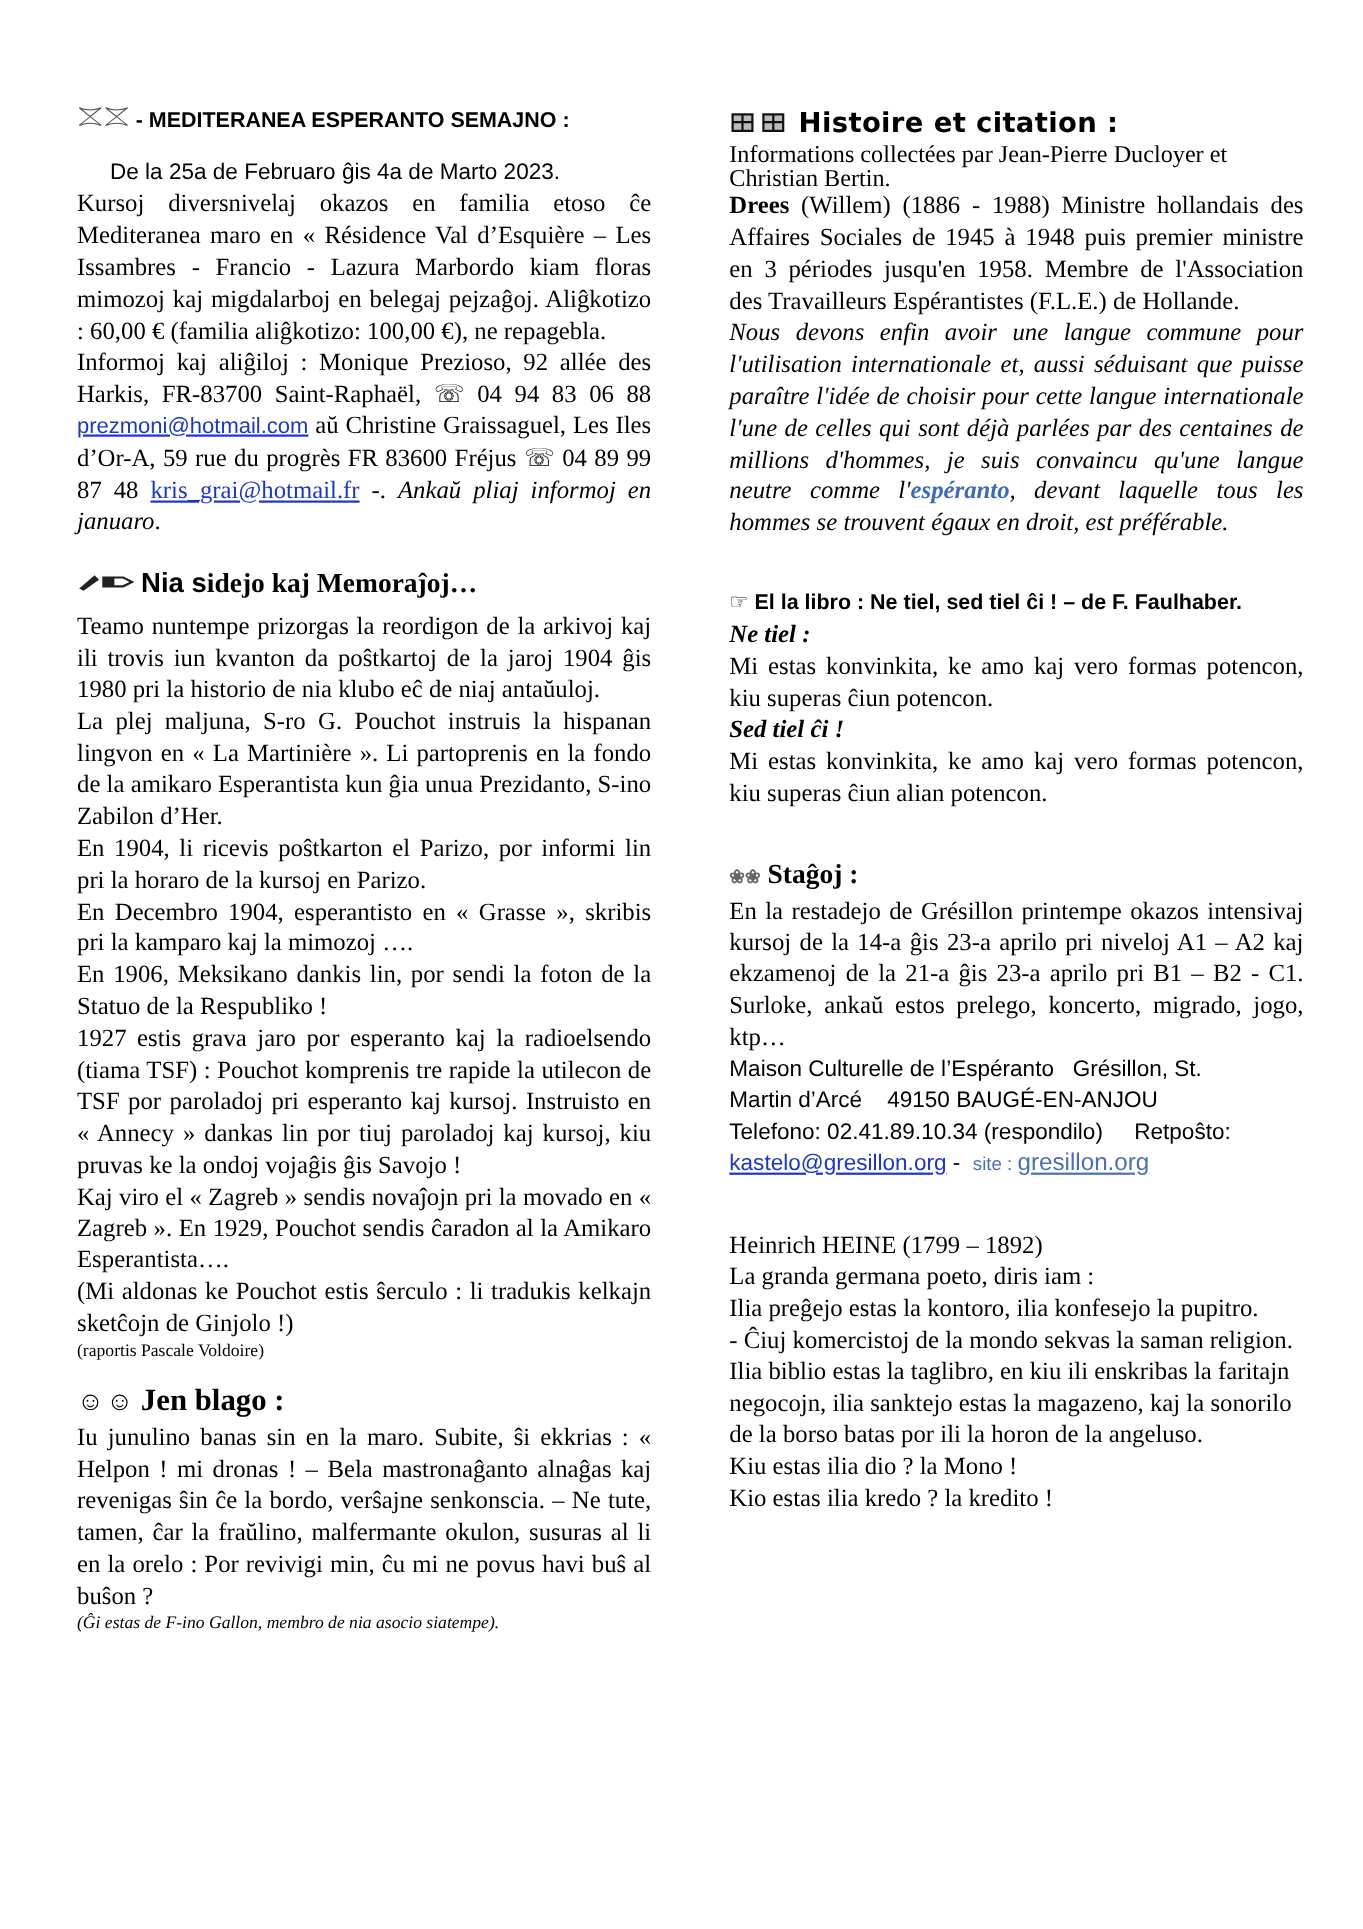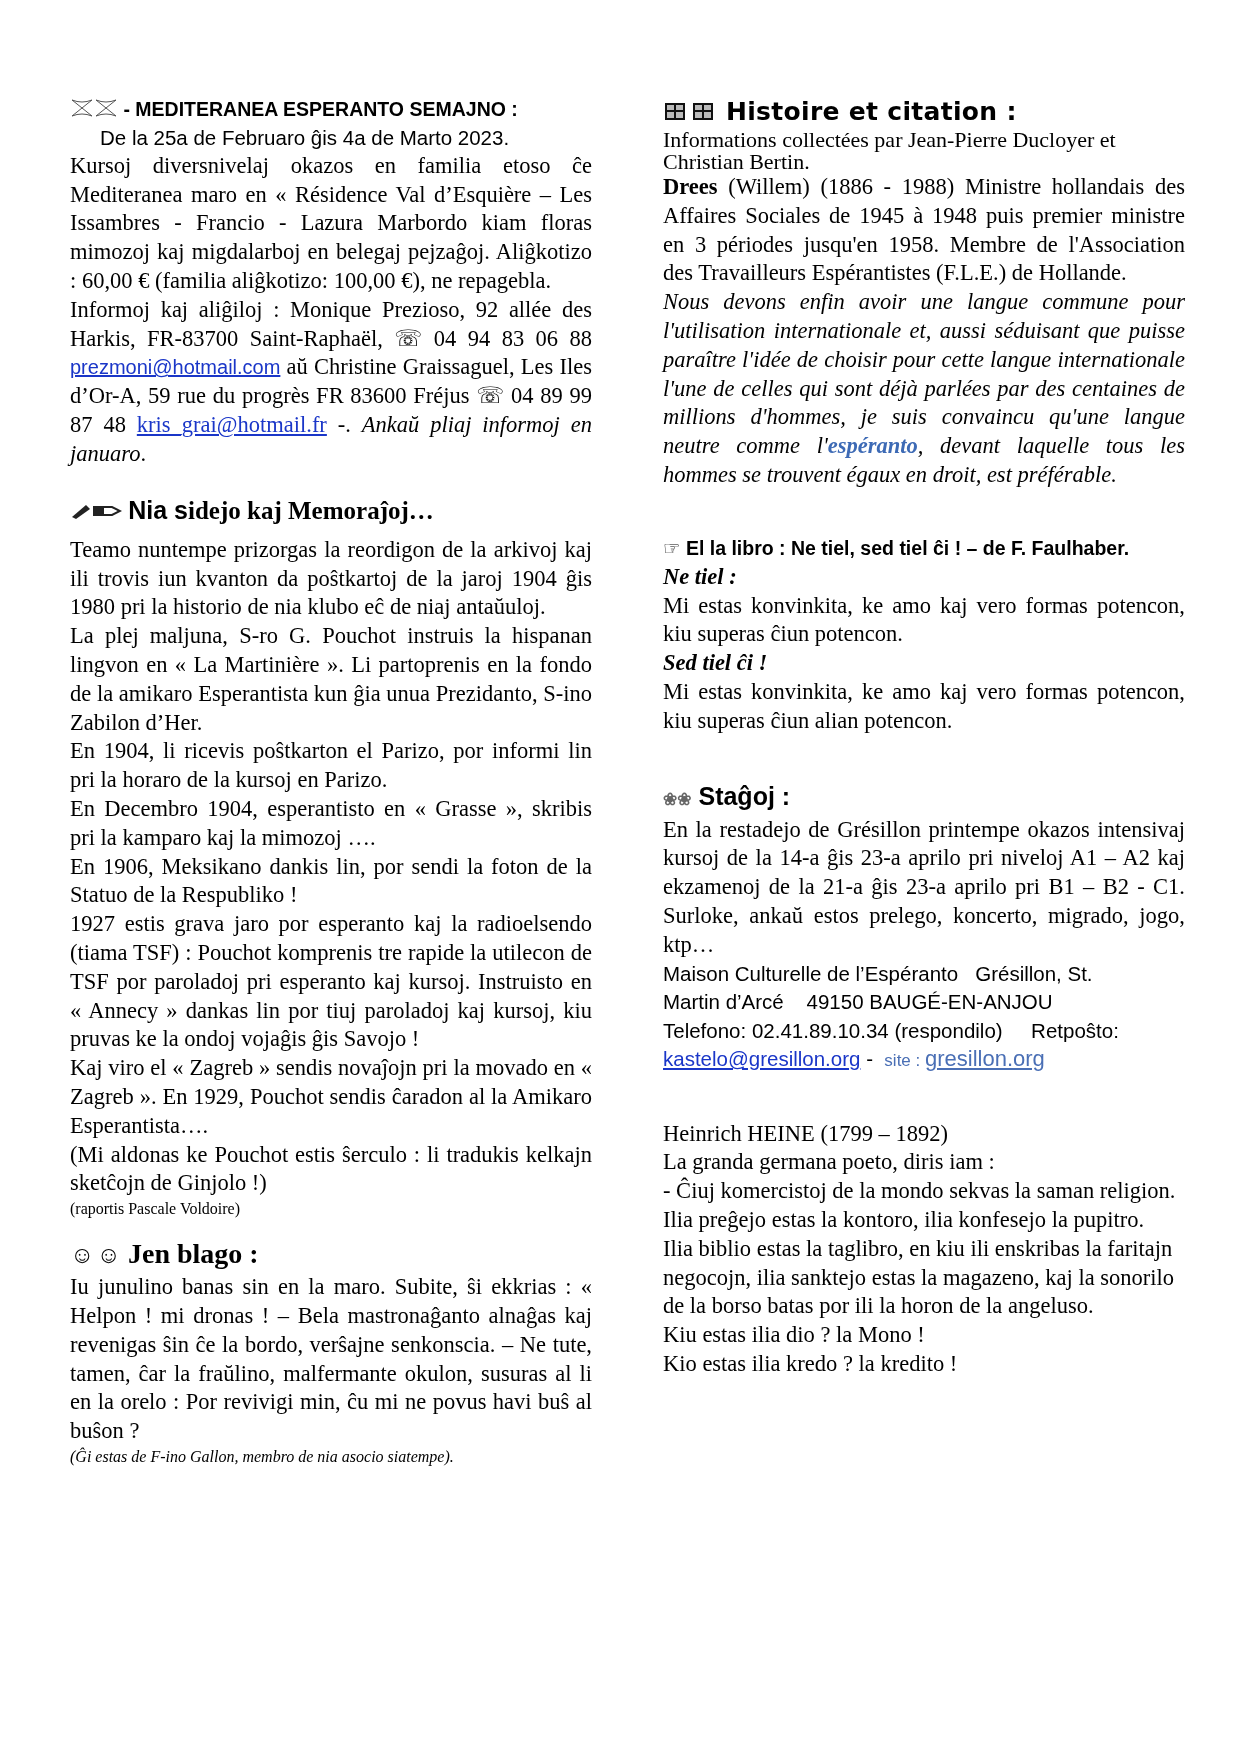--- a/index.html
+++ b/index.html
@@ -10,27 +10,27 @@
     .p { font-family: "Liberation Serif", serif; font-size: 22.5px; line-height: 28.8px; text-align: justify; margin: 0; }
     .p.last-left { text-align-last: left; }
     .small { font-size: 22px; line-height: 22px; }
     .tiny { font-family: "Liberation Serif", serif; font-size: 16px; line-height: 22px; margin: 0; }
     .it { font-style: italic; }
     .b { font-weight: bold; }
     .link { color: #1a36c8; text-decoration: underline; }
     .link-sans { font-family: "Liberation Sans", sans-serif; font-size: 20px; }
     .esp { color: #3d6ab5; font-weight: bold; font-style: italic; }
     .h-sans-bold { font-family: "Liberation Sans", sans-serif; font-weight: bold; font-size: 19.5px; line-height: 26px; }
-    .sub-sans { font-family: "Liberation Sans", sans-serif; font-size: 20.5px; line-height: 28px; padding-left: 30px; }
+    .sub-sans { font-family: "Liberation Sans", sans-serif; font-size: 20.5px; line-height: 28px; padding-left: 30px; margin-top: 20px; }
     .h-mixed { font-size: 25px; line-height: 34px; margin: 0; }
     .h-mixed .sans-part { font-family: "Liberation Sans", sans-serif; }
     .h-mixed .serif-part { font-family: "Liberation Serif", serif; }
     .h-comic { font-family: "DejaVu Sans", sans-serif; font-size: 25px; line-height: 32px; margin: 0; letter-spacing: 0.3px; }
     .h-serif-lg { font-family: "Liberation Serif", serif; font-size: 28px; line-height: 36px; margin: 0; }
-    .h-serif-md { font-family: Liberation Sans, sans-serif; font-size: 25px; line-height: 32px; margin: 0; }
+    .h-serif-md { font-family: Liberation Serif, serif; font-size: 25px; line-height: 32px; margin: 0; }
     .h-serif-sm { font-family: "Liberation Serif", serif; font-size: 22.5px; line-height: 28.8px; margin: 0; }
     .icon { display: inline-block; vertical-align: middle; }
     .contact { font-family: "Liberation Sans", sans-serif; font-size: 20.5px; line-height: 28.5px; margin: 0; }
     .site { color: #4a6fb5; font-size: 17px; }
     .site-link { color: #4a6fb5; text-decoration: underline; font-size: 22px; }
     .gap-lg { height: 24px; }
     .gap-md { height: 16px; }
     .gap-xl { height: 44px; }
   </style>
 </head>
@@ -154,19 +154,19 @@
       <a class="link">kastelo@gresillon.org</a><span style="white-space:pre"> - </span>
       <span class="site">site : </span><a class="site-link">gresillon.org</a>
     </p>
   </section>
 
   <div class="gap-xl"></div>
 
   <section>
     <p class="p" style="text-align:left">Heinrich HEINE (1799 – 1892)</p>
     <p class="p" style="text-align:left">La granda germana poeto, diris iam :</p>
+    <p class="p" style="text-align:left">Ilia preĝejo estas la kontoro, ilia konfesejo la pupitro.</p>
     <p class="p" style="text-align:left">- Ĉiuj komercistoj de la mondo sekvas la saman religion.</p>
-    <p class="p" style="text-align:left">Ilia preĝejo estas la kontoro, ilia konfesejo la pupitro.</p>
     <p class="p" style="text-align:left">Ilia biblio estas la taglibro, en kiu ili enskribas la faritajn negocojn, ilia sanktejo estas la magazeno, kaj la sonorilo de la borso batas por ili la horon de la angeluso.</p>
     <p class="p" style="text-align:left">Kiu estas ilia dio ? la Mono !</p>
     <p class="p" style="text-align:left">Kio estas ilia kredo ? la kredito !</p>
   </section>
 </div>
 
 </body></html>

